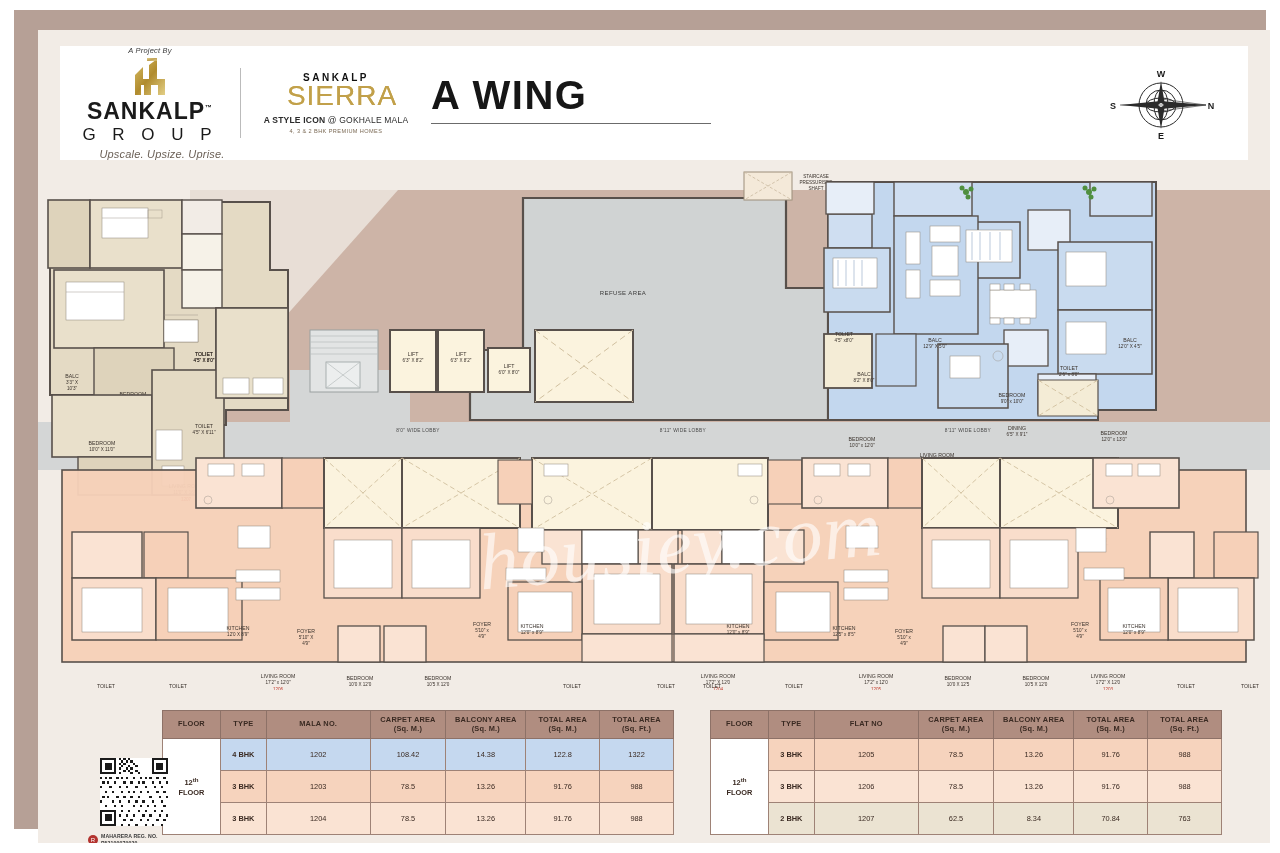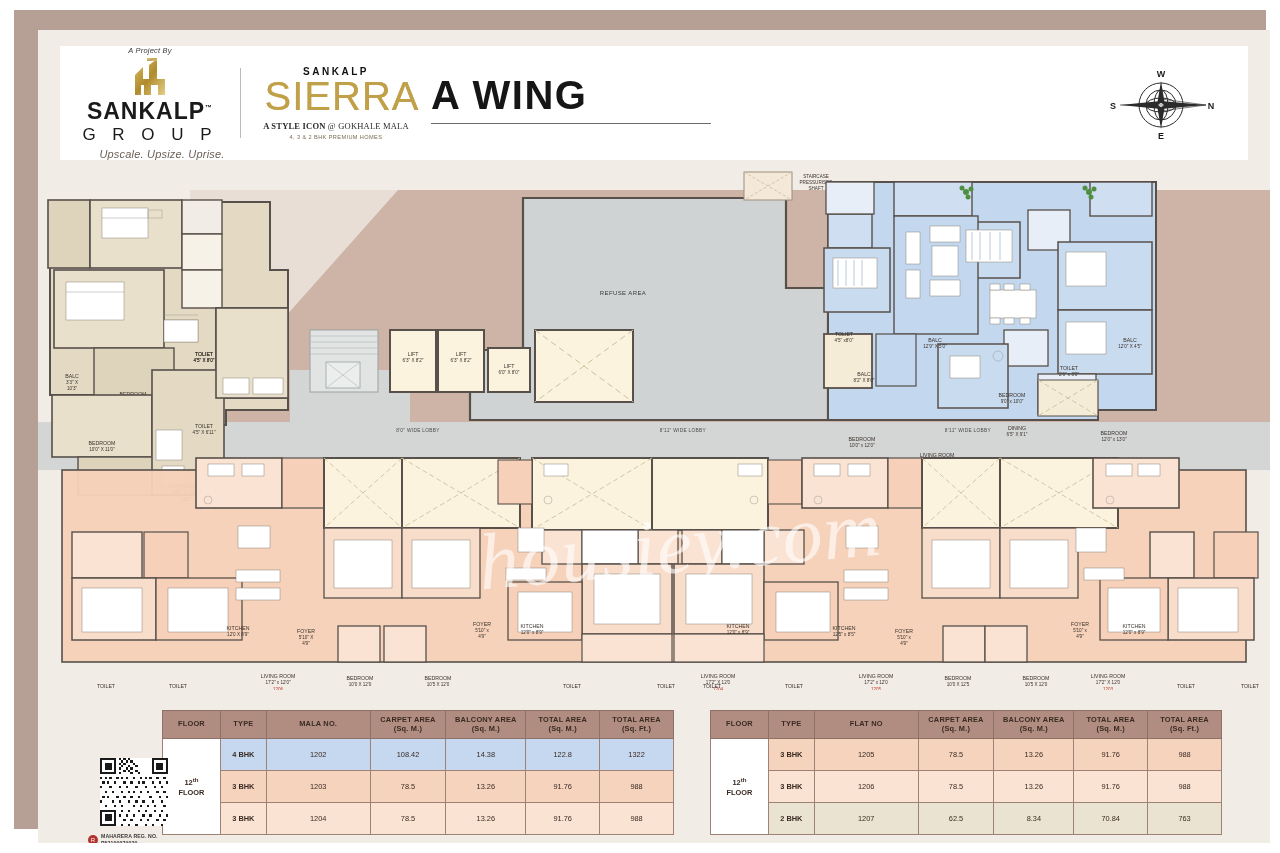--- a/index.html
+++ b/index.html
@@ -25,24 +25,24 @@
   .hdr-compass { width:175px; display:flex; align-items:center; justify-content:center; }
 
   .t-project { font-size:7.5px; color:#3a3a3a; letter-spacing:.2px; margin-bottom:2px; font-style:italic;}
   .sankalp-mark { width:46px; height:40px; margin-bottom:3px; }
   .t-sankalp { font-size:23px; font-weight:bold; letter-spacing:1px; color:#1a1a1a; line-height:1; position:relative;}
   .t-sankalp sup { font-size:7px; vertical-align:super; }
   .t-group { font-size:17px; letter-spacing:6px; color:#1a1a1a; margin-top:2px; }
   .t-tag { font-size:11px; font-style:italic; color:#6a5f55; margin-top:3px; letter-spacing:.2px;margin-left:24px;}
 
   .t-sankalp2 { font-size:10px; font-weight:bold; letter-spacing:2.5px; color:#111; }
-  .t-sierra { font-size:40px; font-weight:300; letter-spacing:1px; line-height:.95;
+  .t-sierra { font-size:28px; font-weight:300; letter-spacing:1px; line-height:.95;
               background:linear-gradient(90deg,#cfae4e,#e0c978,#b9912e,#c9a64a);
               -webkit-background-clip:text; background-clip:text; color:#c1a04a;margin-left:12px; }
-  .t-styleicon { font-size:8.5px; color:#2b2b2b; letter-spacing:.2px; margin-top:6px;font-family:Liberation Serif, serif;}
+  .t-styleicon { font-size:8.5px; color:#2b2b2b; letter-spacing:.2px; margin-top:6px;}
   .t-styleicon b { font-weight:bold; }
   .t-premium { font-size:5.6px; color:#7b6a55; letter-spacing:.4px; margin-top:3px;}
 
   .t-awing { font-size:40px; font-weight:bold; letter-spacing:1.5px; color:#161616; line-height:1;}
   .title-rule { width:280px; height:1px; background:#6b6b6b; margin:8px 0 7px 0; }
   .t-refuge { font-size:19px; color:#1f1f1f; letter-spacing:.4px; }
   .t-refuge sup { font-size:10px; }
 
   
   #planwrap { position:absolute; left:0px; top:140px; width:1232px; height:520px; background:#f2ece6; overflow:hidden;}

